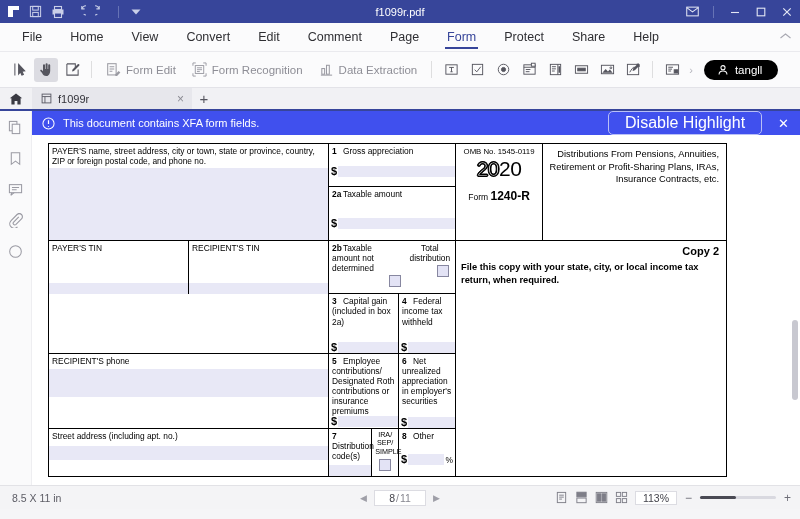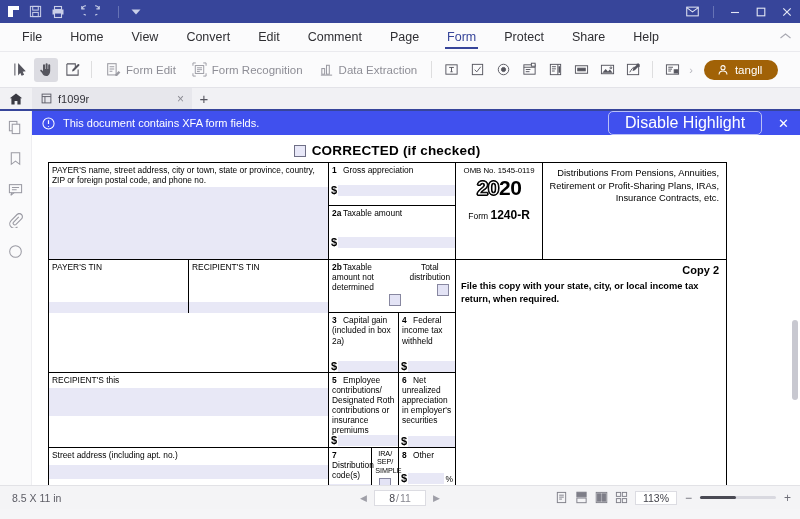--- a/index.html
+++ b/index.html
@@ -91,21 +91,21 @@
     display: flex; align-items: center; gap: 5px;
     padding: 0 7px; height: 24px;
     font-size: 11.5px; color: #8e8e96;
     white-space: nowrap;
   }
   .tool-text .gi { color: #9a9aa2; display:flex; }
   .tsep { width: 1px; height: 17px; background: #dededf; margin: 0 5px; }
   .chev { color: #b5b5bd; font-size: 11px; padding: 0 3px; }
   .account {
     margin-left: 6px;
-    background: #a16207;
+    background: #000000;
     color: #fff;
     height: 20px;
     border-radius: 13px;
     display: flex; align-items: center; gap: 6px;
     padding: 0 16px 0 13px;
     font-size: 11.5px;
   }
 
   
   .tabbar {
@@ -256,21 +256,21 @@
     padding: 4px 7px 1px 5px;
   }
   .copytext {
     font-size: 9.3px; font-weight: bold; line-height: 1.35;
     text-align: left;
     padding: 3px 7px 3px 5px;
   }
   .ombnum { font-size: 7.8px; text-align: center; padding-top: 3px; }
   .year {
     text-align: center;
-    font-size: 21px; font-weight: bold;
+    font-size: 21px; font-weight: normal;
     letter-spacing: -0.5px;
     line-height: 22px;
     padding-top: 2px;
   }
   .year .hollow {
     color: #fff;
     -webkit-text-stroke: 1.1px #000;
     text-shadow:
       -1px 0 0 #000, 1px 0 0 #000, 0 -1px 0 #000, 0 1px 0 #000;
   }
@@ -365,20 +365,21 @@
           <path d="M4.5 1.2v3h-3"></path>
         </svg>
     </span>
     <span class="tb-sep"></span>
     <span class="tb-ico">
       <svg width="12" height="12" viewBox="0 0 12 12">
           <path d="M1.5 3.5h9l-4.5 5z" fill="currentColor"></path>
         </svg>
     </span>
   </div>
+  <div class="tb-title">f1099r.pdf</div>
   <div class="tb-right">
     <span class="tb-ico">
       <svg width="13" height="11" viewBox="0 0 14 11" fill="none" stroke="currentColor" stroke-width="1.1">
           <rect x="0.8" y="0.8" width="12.4" height="9.4"></rect>
           <path d="M0.8 1.3 7 6 13.2 1.3"></path>
         </svg>
     </span>
     <span class="tb-sep"></span>
     <span class="tb-ico">
       <svg width="12" height="12" viewBox="0 0 12 12">
@@ -610,24 +611,20 @@
       <span class="notify-btn">Disable Highlight</span>
       <span class="notify-close">✕</span>
     </div>
 
     <div class="pagewrap">
       <div class="vscroll"></div>
       <div class="page">
 
         <div class="form">
 
-          <div class="corrected-row">
-            <span class="cbox"></span>
-            <span>CORRECTED (if checked)</span>
-          </div>
 
           <table class="tbl">
             <colgroup>
               <col style="width:156px">
                 <col style="width:124px">
               <col style="width:70px">
                 <col style="width:57px">
               <col style="width:60px">
                 <col style="width:27px">
               <col style="width:54px">
@@ -725,21 +722,21 @@
                 <div style="height:15px"></div>
                 <div class="money">
                   <span class="dollar">$</span>
                   <span class="moneyfill"></span>
                 </div>
               </td>
             </tr>
 
             <tr>
               <td colspan="2">
-                <div class="lbl">RECIPIENT'S this</div>
+                <div class="lbl">RECIPIENT'S phone</div>
                 <div class="bigfill" style="height:28px;margin-top:3px"></div>
                 <div style="height:4px"></div>
               </td>
               <td>
                 <div class="lbl"><span class="num">5</span><span>Employee contributions/ Designated Roth contributions or insurance premiums</span></div>
                 <div class="money">
                   <span class="dollar">$</span>
                   <span class="moneyfill"></span>
                 </div>
               </td>

